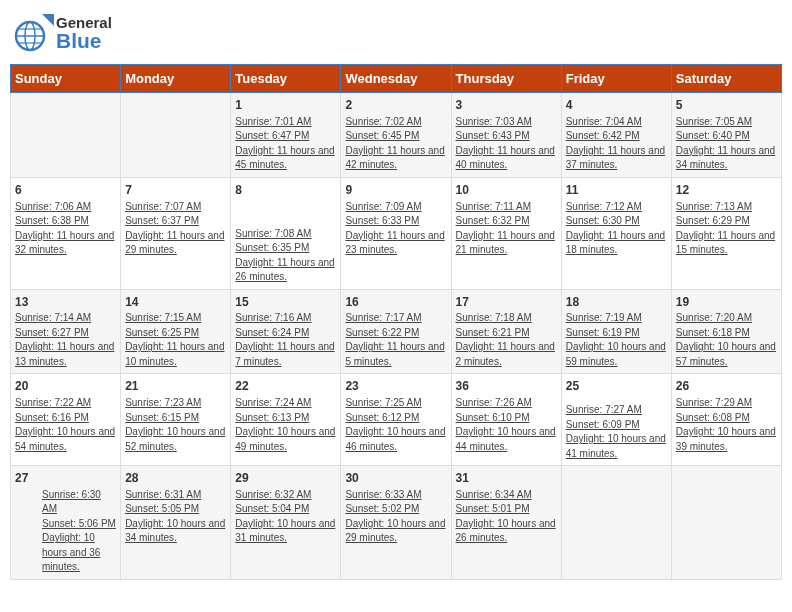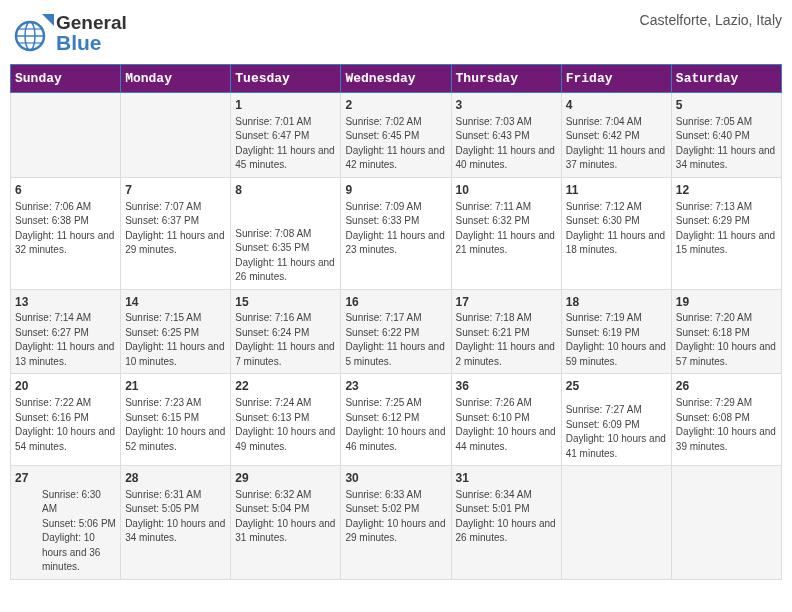--- a/index.html
+++ b/index.html
@@ -29,23 +29,22 @@
       font-size: 14px;
       color: #555;
       margin-top: 2px;
     }
     table {
       width: 100%;
       border-collapse: collapse;
       table-layout: fixed;
     }
     thead tr {
-      background-color: #701a75;
+      background-color: #c2410c;
       color: #fff;
-      font-family: Liberation Mono, monospace;
     }
     thead th {
       padding: 6px 4px;
       font-size: 13px;
       font-weight: bold;
       text-align: left;
       border: 1px solid #3a7cc1;
     }
     tbody tr {
       background-color: #fff;
@@ -65,34 +64,35 @@
     .day-number {
       font-weight: bold;
       font-size: 12px;
       display: block;
       margin-bottom: 1px;
     }
     .day-info {
       font-size: 10px;
       color: #444;
       line-height: 1.45;
+      text-decoration: underline;
     }
 
     
     .logo-wrapper {
       display: flex;
       align-items: center;
     }
     .logo-name {
       display: flex;
       flex-direction: column;
       line-height: 1;
     }
     .logo-general {
-      font-size: 19px;
+      font-size: 15px;
       font-weight: bold;
       color: #333;
     }
     .logo-blue {
       font-size: 21px;
       font-weight: bold;
       color: #3a7cc1;
     }
   </style>
 </head>
@@ -109,21 +109,20 @@
       <line x1="8" y1="33" x2="32" y2="33" stroke="#3a7cc1" stroke-width="1.2"></line>
 
       <polygon points="32,4 44,16 44,4" fill="#3a7cc1"></polygon>
     </svg>
     <div class="logo-name">
       <span class="logo-general">General</span>
       <span class="logo-blue">Blue</span>
     </div>
   </div>
   <div class="title-area">
-    <div class="location">Castelforte, Lazio, Italy</div>
   </div>
 </div>
 
 <table>
   <thead>
     <tr>
     <th>Sunday</th>
         <th>Monday</th>
         <th>Tuesday</th>
         <th>Wednesday</th>

